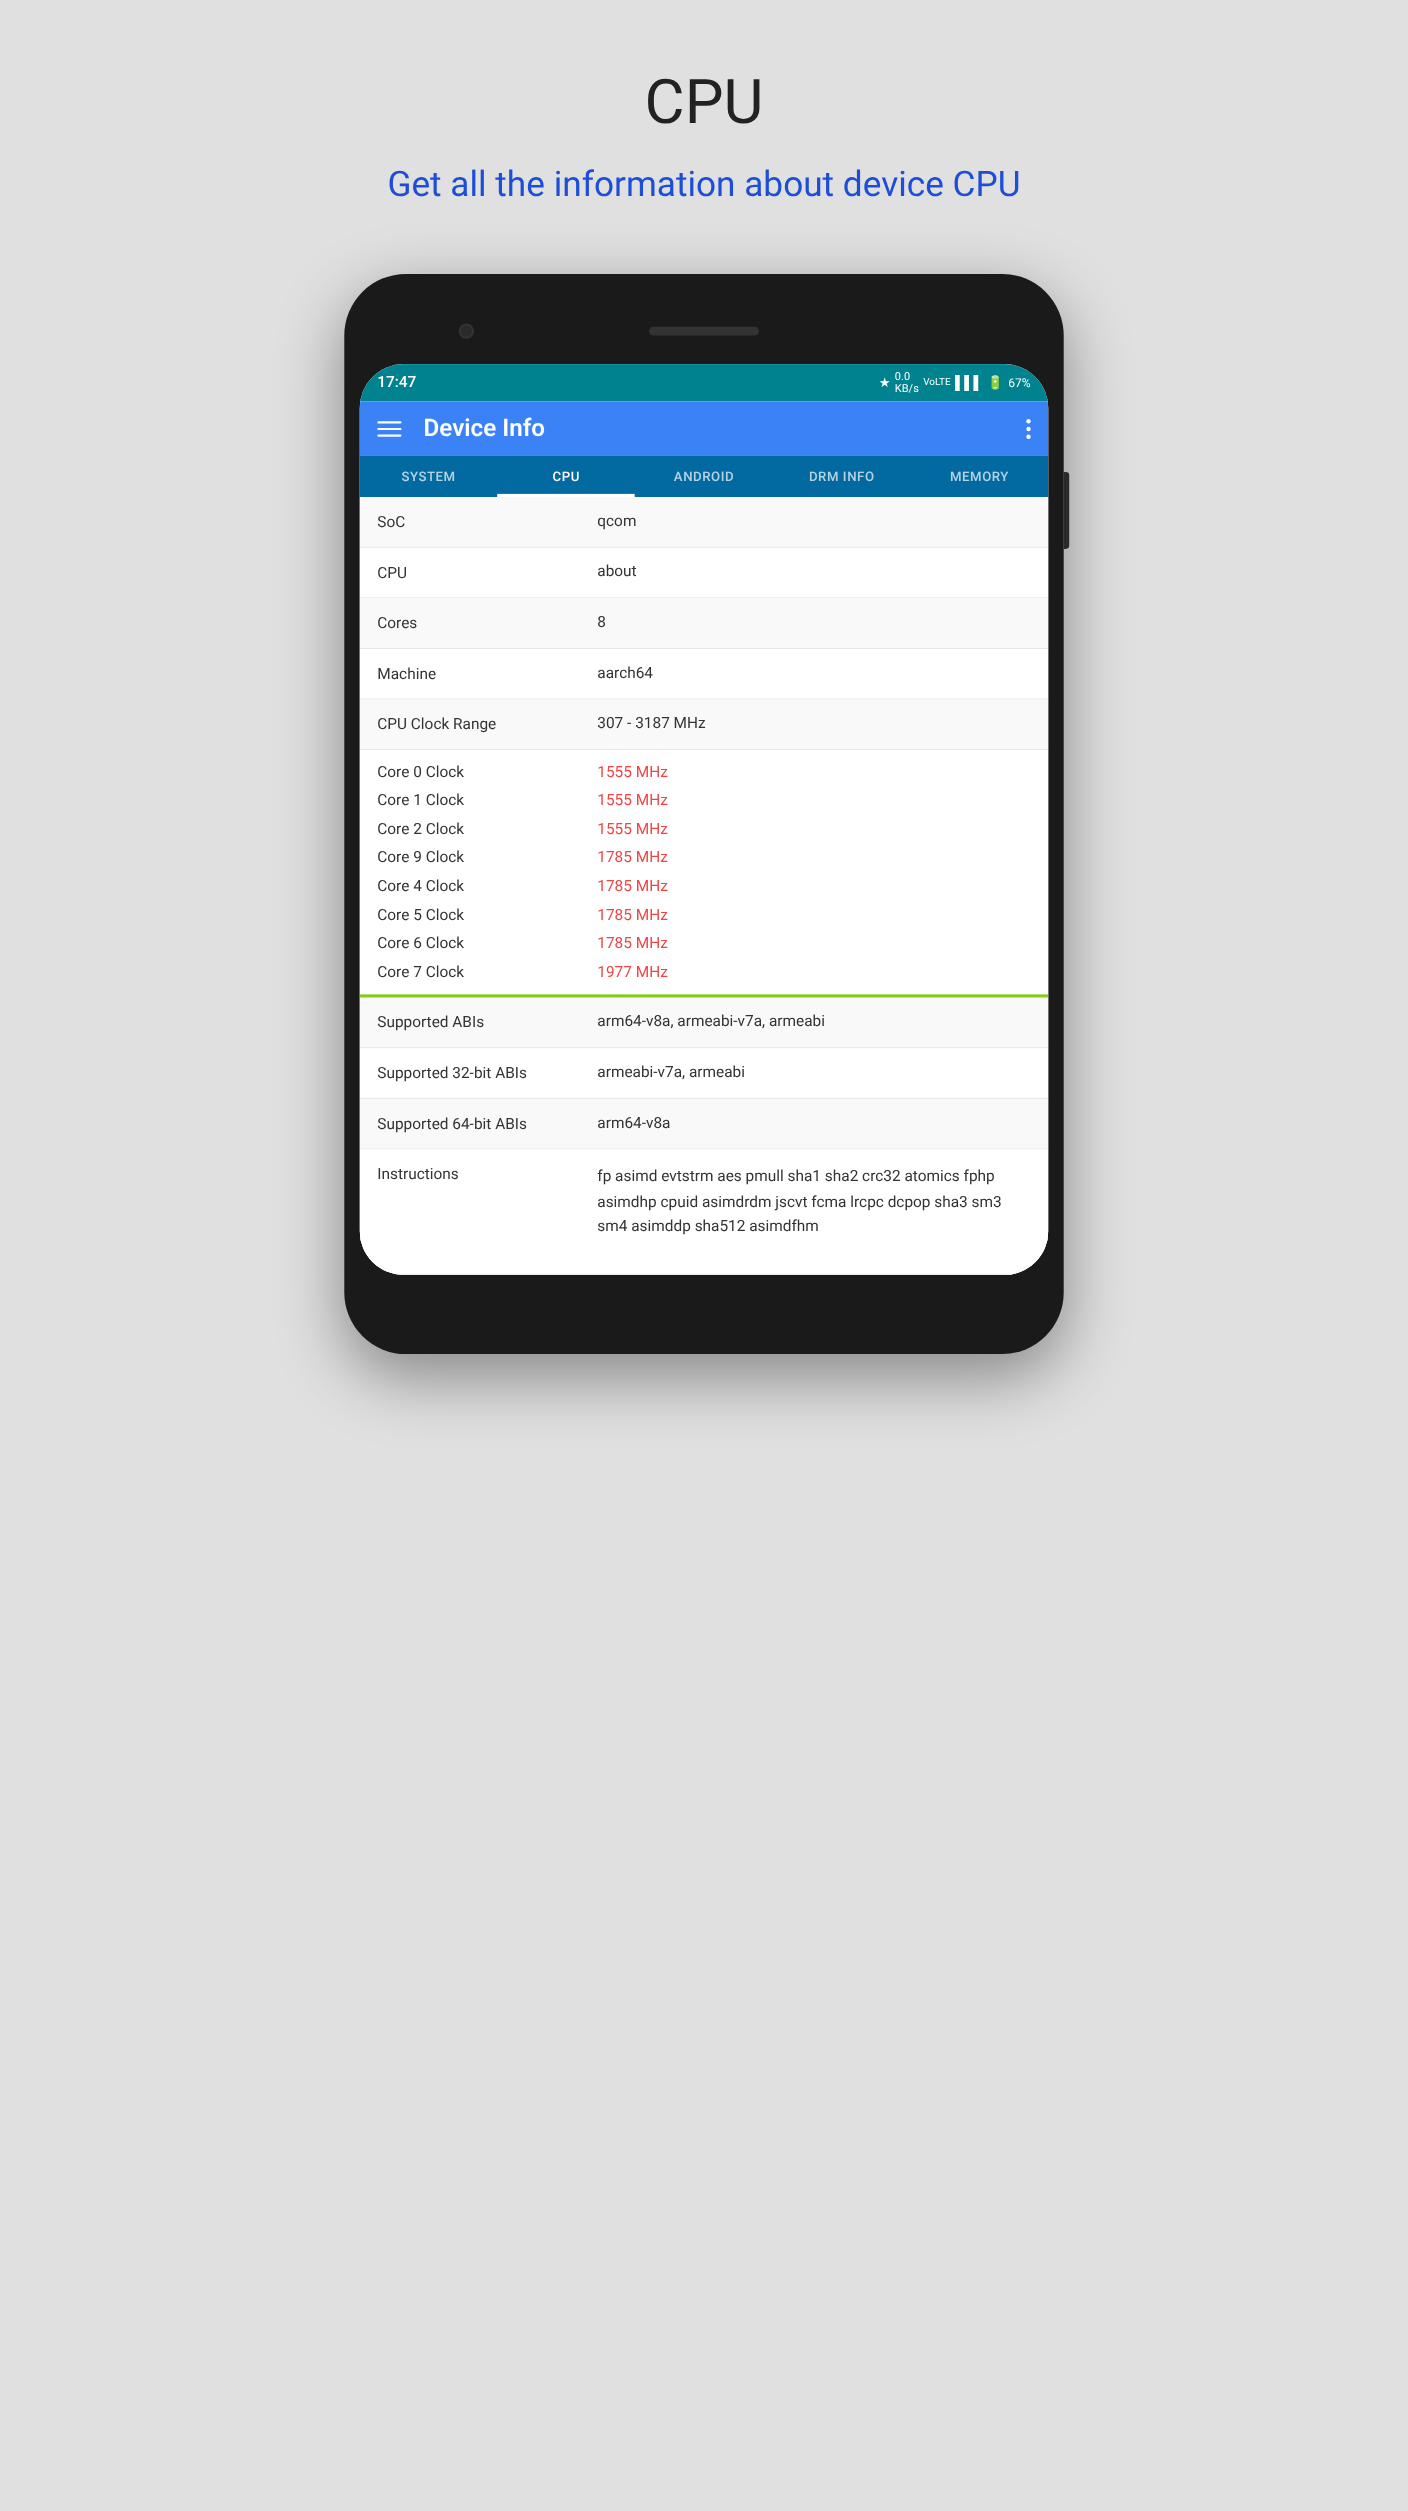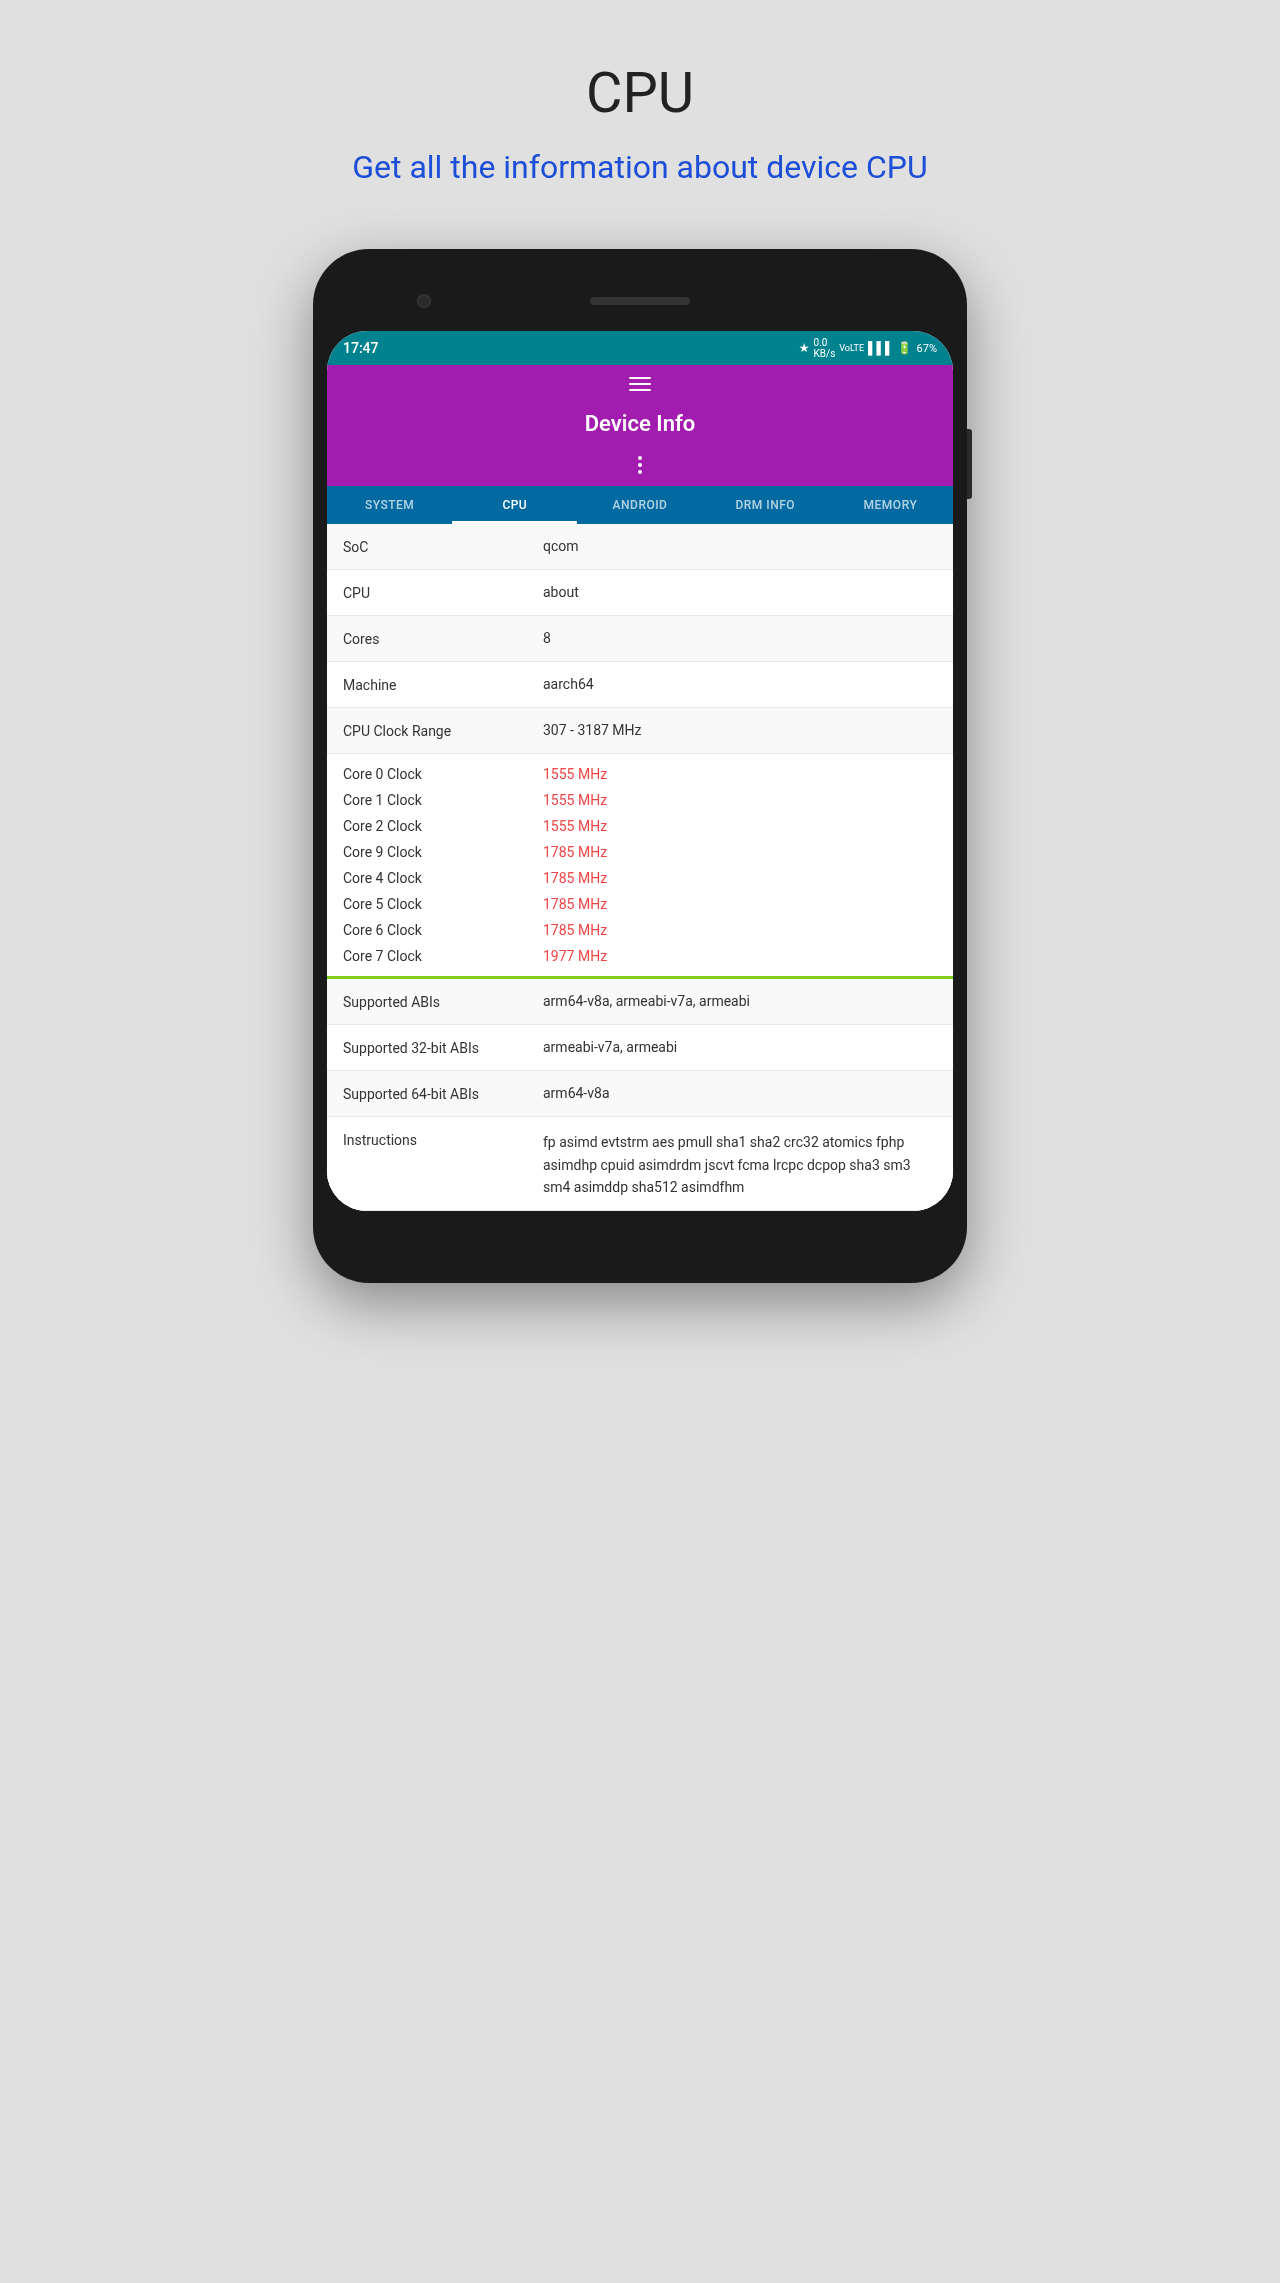--- a/index.html
+++ b/index.html
@@ -110,26 +110,25 @@
       gap: 4px;
       font-size: 11px;
     }
 
     .status-icon {
       font-size: 12px;
     }
 
     
     .app-bar {
-      background: #a21caf;
+      background: #3b82f6;
       display: flex;
       align-items: center;
       padding: 12px 16px;
       gap: 20px;
-      flex-direction: column;
     }
 
     .hamburger-icon {
       display: flex;
       flex-direction: column;
       gap: 4px;
       cursor: pointer;
     }
 
     .hamburger-line {
@@ -385,21 +384,21 @@
       <div class="info-row">
         <span class="info-label">Supported 32-bit ABIs</span>
         <span class="info-value">armeabi-v7a, armeabi</span>
       </div>
 
       <div class="info-row">
         <span class="info-label">Supported 64-bit ABIs</span>
         <span class="info-value">arm64-v8a</span>
       </div>
 
-      <div class="info-row" style="padding-bottom: 12px;">
+      <div class="info-row" style="padding-bottom: 32px;">
         <span class="info-label">Instructions</span>
         <span class="info-value" style="line-height:1.6;">fp asimd evtstrm aes pmull sha1 sha2 crc32 atomics fphp asimdhp cpuid asimdrdm jscvt fcma lrcpc dcpop sha3 sm3 sm4 asimddp sha512 asimdfhm</span>
       </div>
 
     </div>
 
   </div>
 
   <div class="phone-bottom-bezel"></div>
 

